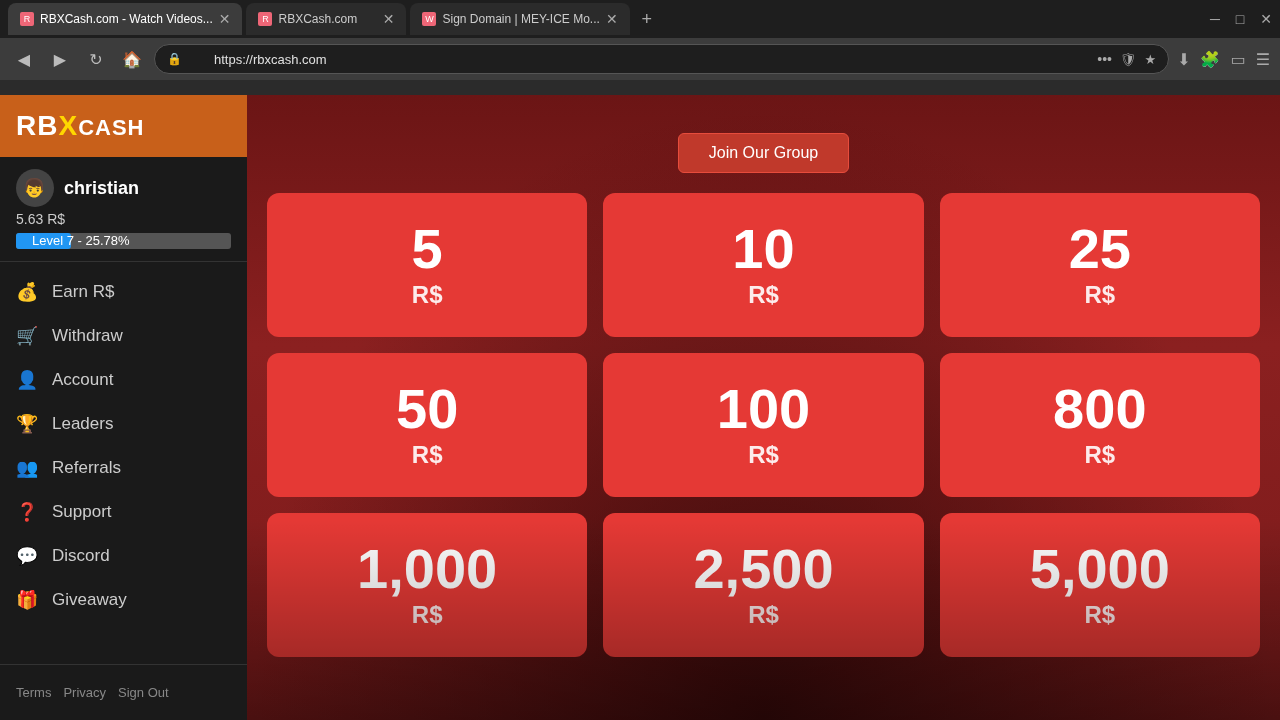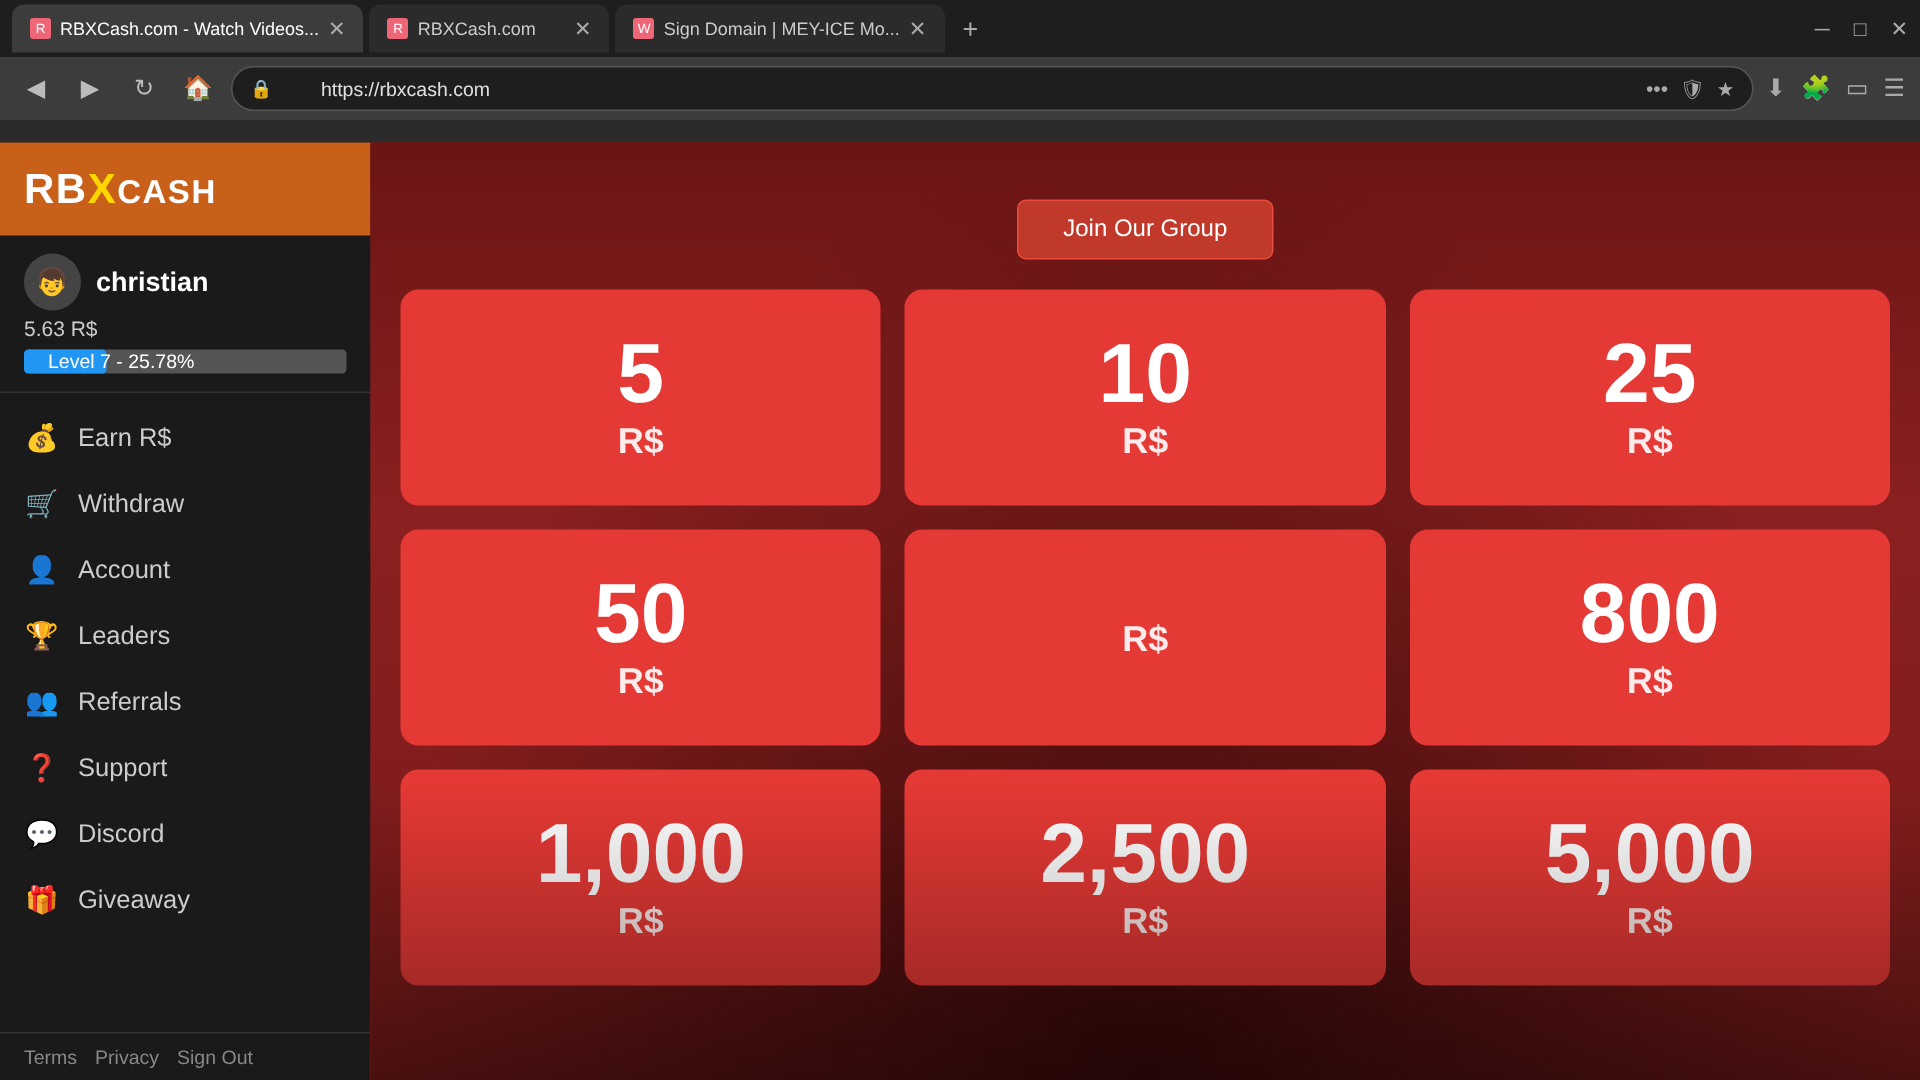--- a/index.html
+++ b/index.html
@@ -202,21 +202,21 @@
       cursor: pointer;
       transition: background 0.15s;
     }
     .nav-item .icon {
       width: 24px;
       text-align: center;
       font-size: 18px;
     }
 
     .footer-links {
-      padding: 8px 16px;
+      padding: 20px 16px;
       display: flex;
       gap: 12px;
       border-top: 1px solid #333;
     }
     .footer-link {
       color: #888;
       font-size: 13px;
       cursor: pointer;
       text-decoration: none;
     }
@@ -424,20 +424,21 @@
         </div>
         <div class="reward-card">
           <span class="reward-amount">25</span>
           <span class="reward-currency">R$</span>
         </div>
         <div class="reward-card">
           <span class="reward-amount">50</span>
           <span class="reward-currency">R$</span>
         </div>
         <div class="reward-card">
+          <span class="reward-amount">100</span>
           <span class="reward-currency">R$</span>
         </div>
         <div class="reward-card">
           <span class="reward-amount">800</span>
           <span class="reward-currency">R$</span>
         </div>
         <div class="reward-card">
           <span class="reward-amount">1,000</span>
           <span class="reward-currency">R$</span>
         </div>

